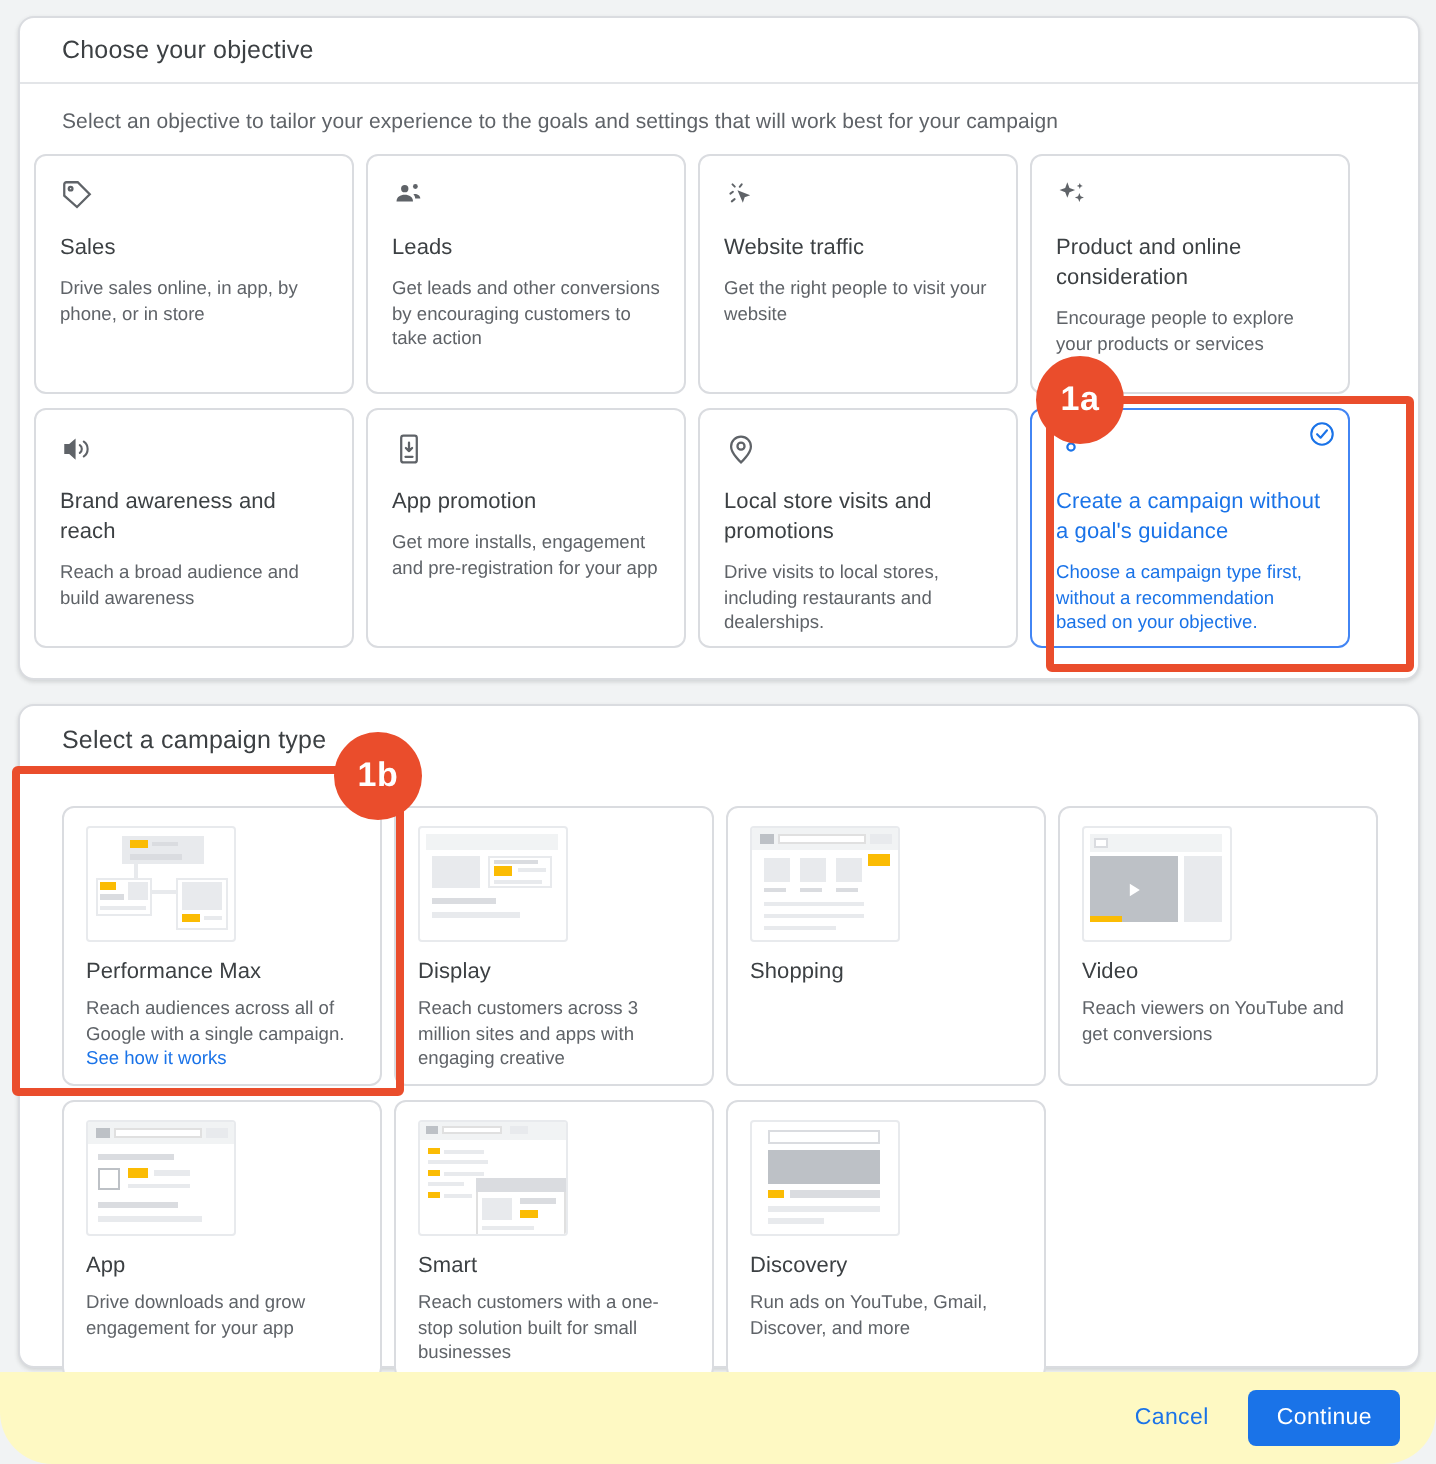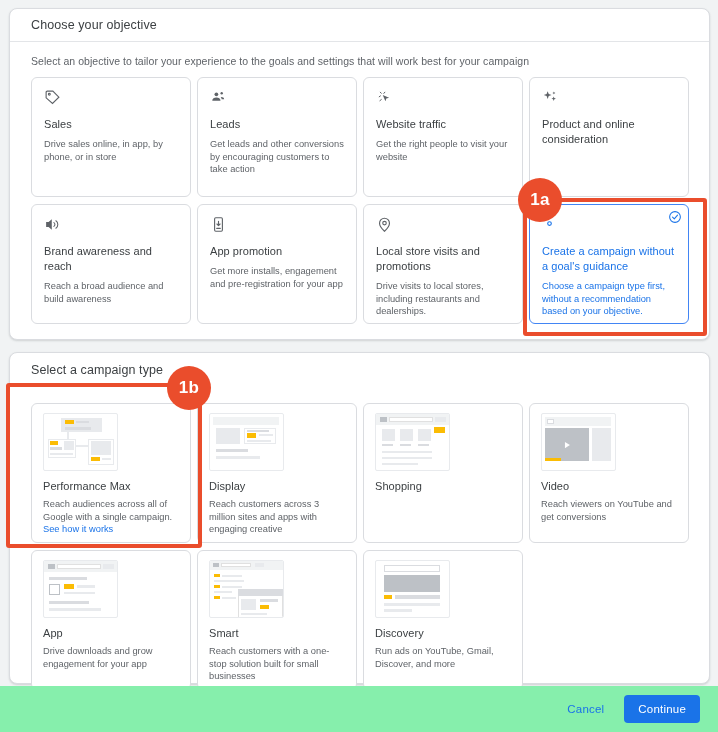--- a/index.html
+++ b/index.html
@@ -3,21 +3,21 @@
 <meta charset="utf-8">
 <style>
   * { box-sizing: border-box; }
   html, body {
     margin: 0; padding: 0;
     width: 718px; height: 732px;
     background: #f1f3f4;
     font-family: "Liberation Sans", sans-serif;
     -webkit-font-smoothing: antialiased;
   }
-  .page { position: relative; width: 718px; height: 732px; overflow: hidden; }
+  .page { position: relative; width: 718px; height: 732px; overflow: hidden; border-radius: 26px; }
 
   
   .panel {
     position: absolute;
     background: #ffffff;
     border: 1px solid #dadce0;
     border-radius: 8px;
     box-shadow: 0 1px 2px rgba(60,64,67,.18);
   }
   #panel-objective { left: 9px;  top: 8px;   width: 701px; height: 332px; }
@@ -38,21 +38,21 @@
   .panel-sub {
     font-size: 10.5px;
     color: #5f6368;
     padding: 13px 21px 0 21px;
     letter-spacing: .05px;
   }
 
   
   .obj-grid {
     position: absolute;
-    left: 21px; top: 68px;
+    left: 7px; top: 68px;
     width: 660px;
     display: grid;
     grid-template-columns: repeat(4, 160px);
     grid-column-gap: 6px;
     grid-row-gap: 7px;
   }
   .obj-card {
     width: 160px; height: 120px;
     border: 1px solid #dadce0;
     border-radius: 6px;
@@ -140,21 +140,21 @@
   .box-grey { background: #bdc1c6; }
   .box-lgrey { background: #e8eaed; }
   .topbar { background: #f1f3f4; }
   .frame { border: 1px solid #e8eaed; background:#fff; }
 
   
   .footer {
     position: absolute;
     left: 0; bottom: 0;
     width: 718px; height: 46px;
-    background: #86efac;
+    background: #fef9c3;
     display: flex; align-items: center; justify-content: flex-end;
     padding-right: 18px;
   }
   .btn-cancel {
     font-size: 11.5px;
     color: #1a73e8;
     background: transparent;
     border: none;
     padding: 7px 14px;
     cursor: pointer;
@@ -251,20 +251,21 @@
 
       <div class="obj-card">
         <div class="obj-icon">
           <svg width="17" height="17" viewBox="0 0 24 24" fill="currentColor">
             <path d="M8 3l1.5 4L13.5 8.5 9.5 10 8 14 6.5 10 2.5 8.5 6.5 7z"></path>
             <path d="M16.5 10.5l.9 2.3 2.3.9-2.3.9-.9 2.3-.9-2.3-2.3-.9 2.3-.9z"></path>
             <path d="M16.8 3.5l.6 1.5 1.5.6-1.5.6-.6 1.5-.6-1.5-1.5-.6 1.5-.6z"></path>
           </svg>
         </div>
         <div class="obj-name">Product and online consideration</div>
+        <div class="obj-desc">Encourage people to explore your products or services</div>
       </div>
 
       <div class="obj-card">
         <div class="obj-icon">
           <svg width="17" height="17" viewBox="0 0 24 24" fill="currentColor">
             <path d="M3 8.5h3.5L11 4.5v15L6.5 15.5H3z"></path>
             <g stroke="currentColor" stroke-width="1.5" fill="none" stroke-linecap="round">
               <path d="M14 9.3c.9.6 1.4 1.6 1.4 2.7s-.5 2.1-1.4 2.7"></path>
               <path d="M16.8 6.8c1.7 1.1 2.7 2.9 2.7 5.2s-1 4.1-2.7 5.2"></path>
             </g>

